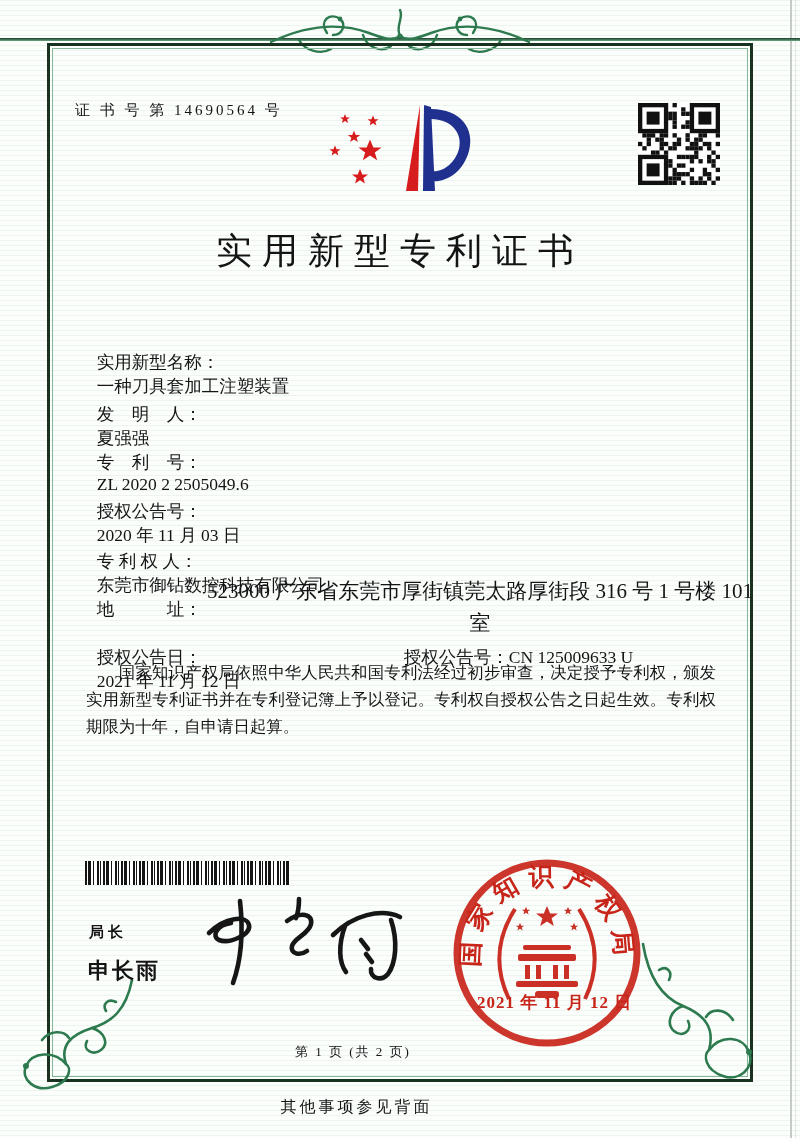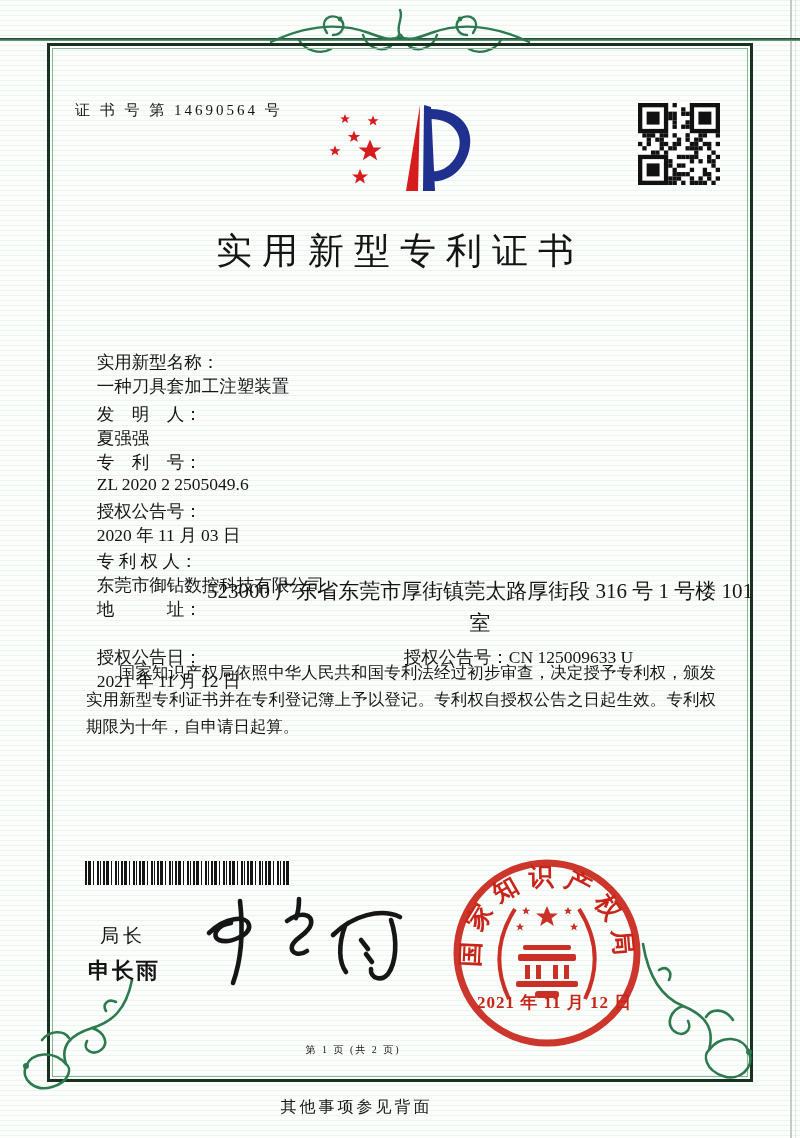--- a/index.html
+++ b/index.html
@@ -37,29 +37,29 @@
 
   .paras{position:absolute;left:86px;top:660px;width:630px;font-size:16.4px;line-height:1.64;text-align:justify;}
   .paras p{margin:0;text-indent:2em;}
 
   .barcode{position:absolute;left:85px;top:861px;width:205px;height:24px;
     background:repeating-linear-gradient(90deg,
       #151515 0 2px,#ffffff 2px 3px,#151515 3px 6px,#ffffff 6px 8px,
       #151515 8px 9px,#ffffff 9px 12px,#151515 12px 14px,#ffffff 14px 15px,
       #151515 15px 16px,#ffffff 16px 18px);}
 
-  .sign-role{position:absolute;left:100px;top:923px;font-size:19px;font-weight:400;letter-spacing:4px;}
+  .sign-role{position:absolute;left:89px;top:923px;font-size:15px;font-weight:700;letter-spacing:4px;}
   .sign-name{position:absolute;left:88px;top:956px;font-size:22px;font-weight:600;letter-spacing:2px;}
   .signature{position:absolute;left:195px;top:893px;}
 
   .seal{position:absolute;left:447px;top:853px;}
   .seal-date{position:absolute;left:477px;top:991px;font-size:17px;font-weight:600;
     color:#c8251a;letter-spacing:1px;white-space:pre;}
 
-  .page-info{position:absolute;left:47px;top:1043px;width:612px;text-align:center;font-size:10px;letter-spacing:2px;}
+  .page-info{position:absolute;left:47px;top:1043px;width:612px;text-align:center;font-size:13px;letter-spacing:2px;}
   .back-note{position:absolute;left:0;top:1097px;width:713px;text-align:center;font-size:16px;letter-spacing:3px;}
 </style>
 </head>
 <body>
 
 <div class="paper"></div>
 <div class="paper-edge-r"></div>
 <div class="paper-edge-r2"></div>
 
 <div class="top-line"></div>

